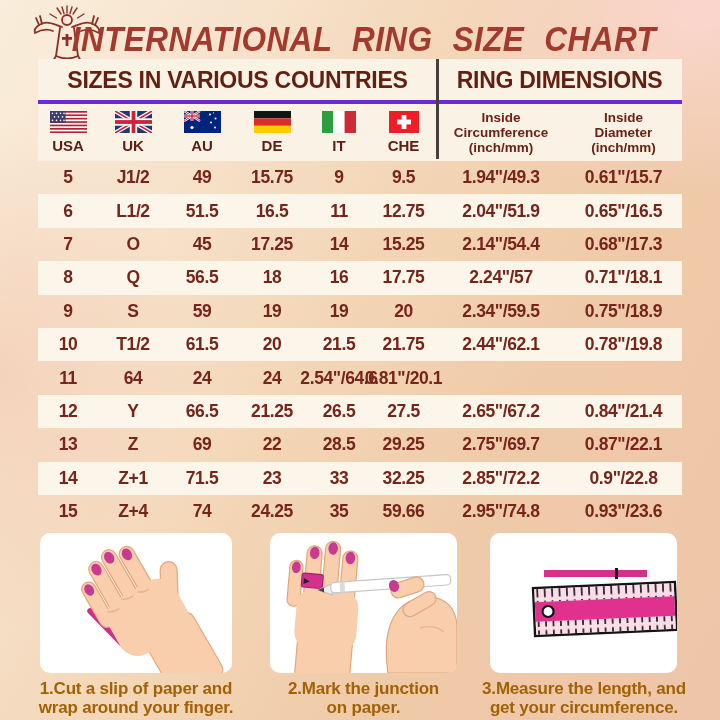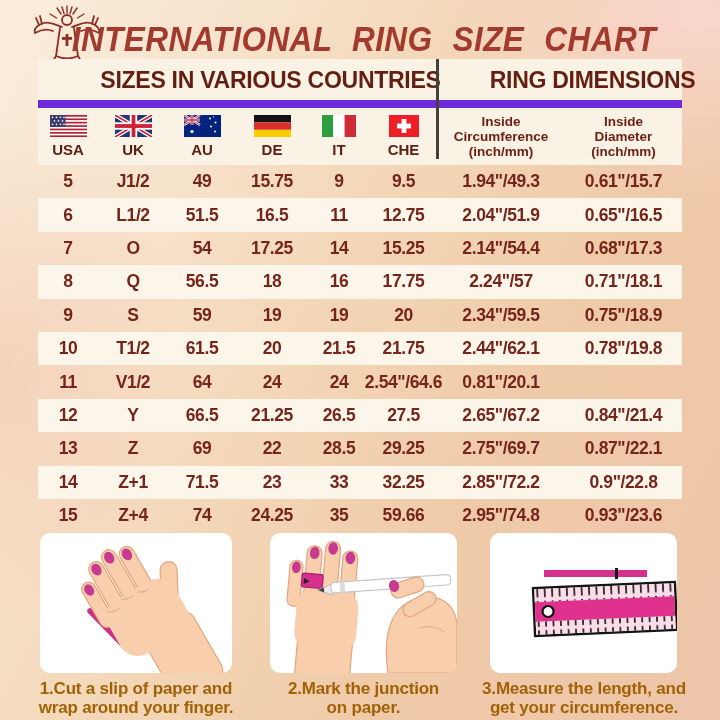--- a/index.html
+++ b/index.html
@@ -15,21 +15,21 @@
   .title{
     position:absolute;left:108px;top:18px;width:512px;height:42px;
     display:flex;align-items:center;justify-content:center;
     font-size:35px;font-weight:700;font-style:italic;color:#a23b2e;
     letter-spacing:.5px;word-spacing:12px;transform:scaleX(.9);
     white-space:nowrap;
   }
   
   .size-table{position:absolute;left:38px;top:59px;width:644px;}
   .thead{position:relative;background:#faf3e5;}
-  .thead-row1{display:grid;grid-template-columns:399px 245px;height:41px;border-bottom:8px solid #6d28d9;padding-left:33px;}
+  .thead-row1{display:grid;grid-template-columns:399px 245px;height:41px;border-bottom:4px solid #6d28d9;}
   .group-h{display:flex;align-items:center;justify-content:center;
     font-size:24px;font-weight:700;color:#641f10;letter-spacing:-.3px;transform:scaleX(.96);}
   .thead-row2{display:grid;grid-template-columns:60px 70px 68px 72px 62px 67px 128px 117px;height:57px;}
   .vdiv{position:absolute;left:398px;top:0;width:3px;height:100px;background:#45403a;}
   .country-h{display:flex;flex-direction:column;align-items:center;justify-content:center;gap:4px;}
   .country-h svg{display:block;}
   .country-code{font-size:15px;font-weight:700;color:#5e2014;}
   .dim-h{display:flex;align-items:center;justify-content:center;text-align:center;
     font-size:13.5px;font-weight:700;color:#6d2115;line-height:1.12;white-space:pre-line;}
   .tbody{}
@@ -197,21 +197,21 @@
         <div class="tcell">51.5</div>
         <div class="tcell">16.5</div>
         <div class="tcell">11</div>
         <div class="tcell">12.75</div>
         <div class="tcell">2.04"/51.9</div>
         <div class="tcell">0.65"/16.5</div>
       </div>
       <div class="trow">
         <div class="tcell">7</div>
         <div class="tcell">O</div>
-        <div class="tcell">54</div>
+        <div class="tcell">45</div>
         <div class="tcell">17.25</div>
         <div class="tcell">14</div>
         <div class="tcell">15.25</div>
         <div class="tcell">2.14"/54.4</div>
         <div class="tcell">0.68"/17.3</div>
       </div>
       <div class="trow alt">
         <div class="tcell">8</div>
         <div class="tcell">Q</div>
         <div class="tcell">56.5</div>
@@ -236,21 +236,20 @@
         <div class="tcell">T1/2</div>
         <div class="tcell">61.5</div>
         <div class="tcell">20</div>
         <div class="tcell">21.5</div>
         <div class="tcell">21.75</div>
         <div class="tcell">2.44"/62.1</div>
         <div class="tcell">0.78"/19.8</div>
       </div>
       <div class="trow">
         <div class="tcell">11</div>
-        <div class="tcell">V1/2</div>
         <div class="tcell">64</div>
         <div class="tcell">24</div>
         <div class="tcell">24</div>
         <div class="tcell">2.54"/64.6</div>
         <div class="tcell">0.81"/20.1</div>
       </div>
       <div class="trow alt">
         <div class="tcell">12</div>
         <div class="tcell">Y</div>
         <div class="tcell">66.5</div>

